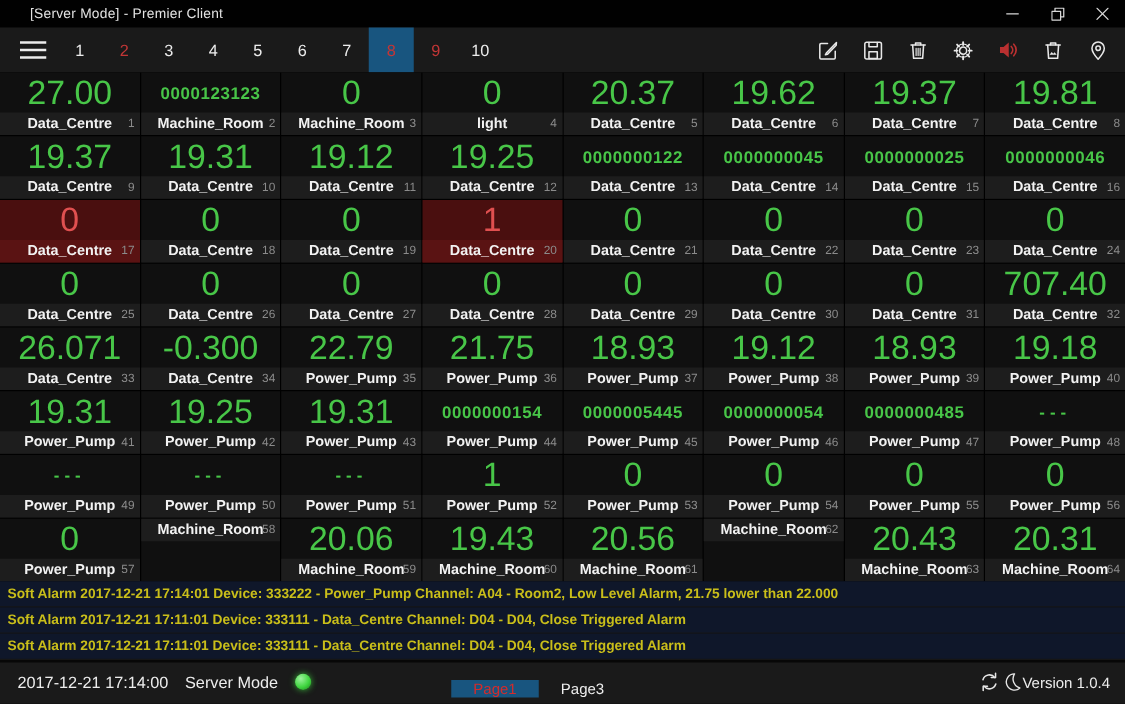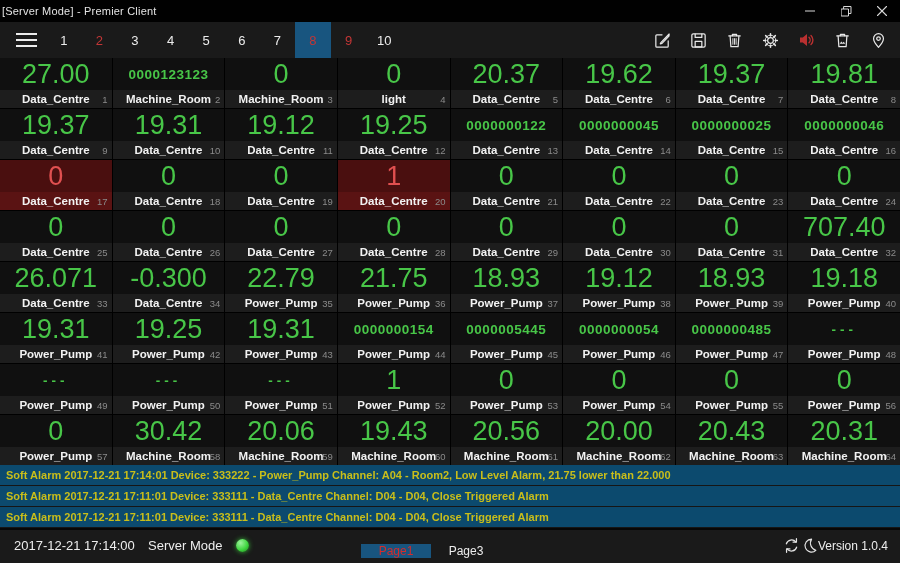--- a/index.html
+++ b/index.html
@@ -3,21 +3,21 @@
 <meta charset="utf-8">
 <style>
   * { box-sizing: border-box; margin: 0; padding: 0; }
   html,body { width:900px; height:563px; overflow:hidden; background:#050505;
     font-family:"Liberation Sans", sans-serif; }
   #app { position:relative; width:900px; height:563px; background:#060606; }
 
   
   .titlebar { position:absolute; top:0; left:0; right:0; height:22px; background:#010101;
     display:flex; align-items:center; color:#e3e3e3; font-size:11px; }
-  .title { padding-left:2px; letter-spacing:.2px; }
+  .title { padding-left:24px; letter-spacing:.2px; }
   .win-controls { margin-left:auto; display:flex; height:100%; }
   .win-btn { width:36px; display:flex; align-items:center; justify-content:center; color:#d8d8d8; }
   .win-btn svg { display:block; }
 
   
   .tabbar { position:absolute; top:22px; left:0; right:0; height:36px; background:#1a1a1a;
     display:flex; align-items:stretch; }
   .hamburger { width:46px; display:flex; flex-direction:column; justify-content:center;
     gap:4px; padding-left:16px; }
   .hamburger span { display:block; width:21px; height:2px; background:#ececec; }
@@ -41,21 +41,21 @@
     justify-content:center; position:relative; }
   .lbl { color:#f2f2f2; font-size:11.5px; font-weight:600; }
   .idx { position:absolute; right:4px; top:50%; transform:translateY(-50%);
     color:#8b8b8b; font-size:9.5px; font-weight:400; }
   .cell.alarm { background:var(--alarm-bg,#4a0f0f); }
   .cell.alarm .strip { background:#5a1313; }
   .cell.alarm .val { color:var(--red,#e05050); }
 
   
   .alarms { position:absolute; top:465px; left:0; right:0; height:65px; background:#070707; }
-  .alarm-line { height:21px; line-height:21px; padding-left:6px; background:#0c4a6e;
+  .alarm-line { height:21px; line-height:21px; padding-left:6px; background:#0f172a;
     border-bottom:1px solid #161616; color:var(--yellow,#c9be1a); font-size:11px;
     font-weight:600; white-space:nowrap; overflow:hidden; }
 
   
   .statusbar { position:absolute; top:530px; left:0; right:0; height:44px; background:#1a1a1a;
     color:#ededed; font-size:13px; }
   .sb-time { position:absolute; left:14px; top:0; height:31px; display:flex; align-items:center; }
   .sb-mode { position:absolute; left:148px; top:0; height:31px; display:flex;
     align-items:center; gap:14px; }
   .led { width:13px; height:13px; border-radius:50%;
@@ -568,21 +568,20 @@
         </div>
       </div>
       <div class="cell">
         <div class="val">0</div>
         <div class="strip">
           <span class="lbl">Power_Pump</span>
           <span class="idx">57</span>
         </div>
       </div>
       <div class="cell">
-        <div class="val">30.42</div>
         <div class="strip">
           <span class="lbl">Machine_Room</span>
           <span class="idx">58</span>
         </div>
       </div>
       <div class="cell">
         <div class="val">20.06</div>
         <div class="strip">
           <span class="lbl">Machine_Room</span>
           <span class="idx">59</span>
@@ -596,21 +595,20 @@
         </div>
       </div>
       <div class="cell">
         <div class="val">20.56</div>
         <div class="strip">
           <span class="lbl">Machine_Room</span>
           <span class="idx">61</span>
         </div>
       </div>
       <div class="cell">
-        <div class="val">20.00</div>
         <div class="strip">
           <span class="lbl">Machine_Room</span>
           <span class="idx">62</span>
         </div>
       </div>
       <div class="cell">
         <div class="val">20.43</div>
         <div class="strip">
           <span class="lbl">Machine_Room</span>
           <span class="idx">63</span>

